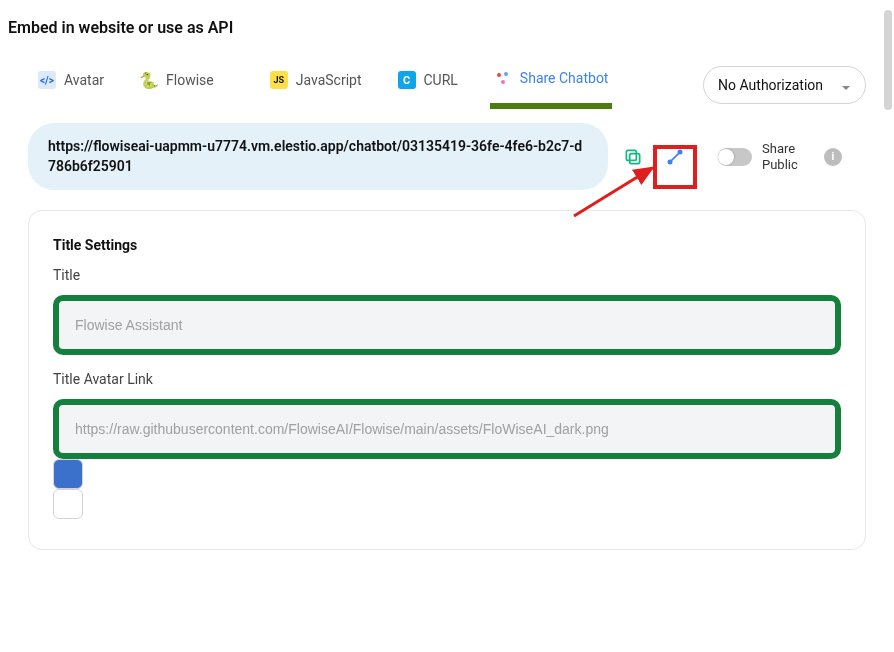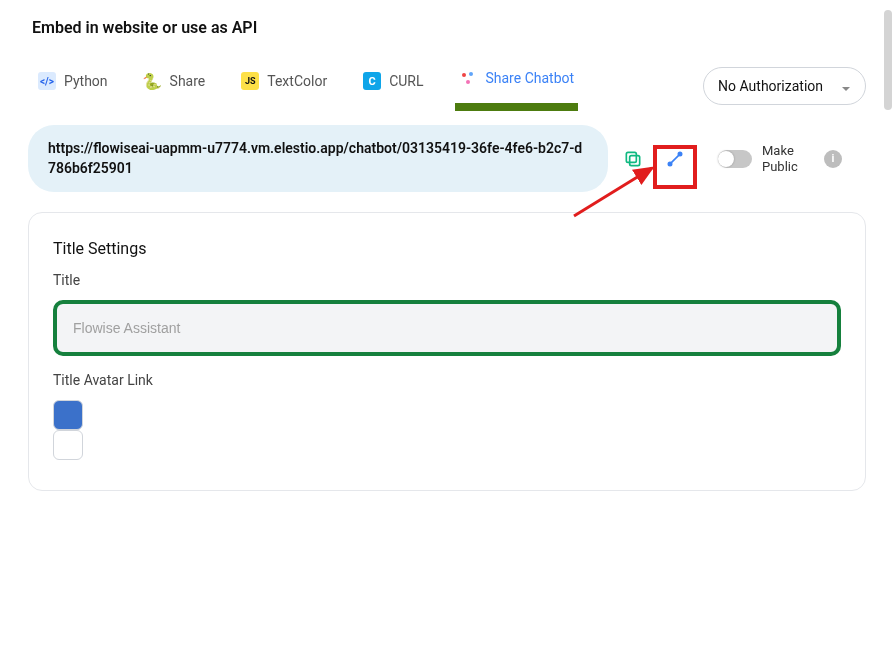--- a/index.html
+++ b/index.html
@@ -8,55 +8,55 @@
     background: #fff;
     color: #111;
     width: 894px;
     height: 652px;
     position: relative;
     overflow: hidden;
   }
   .header-title {
     font-weight: 600;
     font-size: 16px;
-    padding: 18px 20px 10px 32px;
+    padding: 18px 20px 10px 8px;
   }
   .tabs-row {
     display: flex;
     align-items: center;
     padding: 14px 28px 0 34px;
     gap: 28px;
   }
   .tab {
     display: flex;
     align-items: center;
     gap: 8px;
     padding: 8px 4px 16px 4px;
     font-size: 14px;
     color: #555;
     cursor: pointer;
     border-bottom: 2px solid transparent;
   }
   .tab.active {
     color: #3b82f6;
-    border-bottom: 8px solid #4d7c0f;
+    border-bottom: 6px solid #4d7c0f;
   }
   .tab-icon {
     width: 18px;
     height: 18px;
     display: flex;
     align-items: center;
     justify-content: center;
     border-radius: 3px;
     font-size: 10px;
     font-weight: 700;
   }
   .icon-embed { background:#dbeafe; color:#2563eb; }
   .icon-python { font-size:16px; }
-  .icon-js { background:#fde047; color:#111; font-size:9px; }
+  .icon-js { background:#fde047; color:#111; font-size:9px;margin-left:20px; }
   .icon-curl { background:#0ea5e9; color:#fff; font-size:11px; }
   .auth-wrap {
     margin-left: auto;
   }
   .auth-select {
     border: 1px solid #d1d5db;
     border-radius: 22px;
     padding: 10px 14px;
     display: flex;
     align-items: center;
@@ -164,34 +164,34 @@
     margin-left: 4px;
   }
 
   .card {
     margin: 14px 28px 0 28px;
     border: 1px solid #e5e7eb;
     border-radius: 14px;
     padding: 26px 24px 30px 24px;
   }
   .card h2 {
-    font-size: 16px;
-    font-weight: 400;
+    font-size: 14px;
+    font-weight: 700;
     margin-bottom: 10px;
   }
   .field-label {
     font-size: 14px;
     color: #444;
     margin-bottom: 12px;
     margin-top: 16px;
   }
   .field-label:first-of-type { margin-top: 14px; }
   .text-input {
     width: 100%;
-    border: 4px solid #15803d;
+    border: 6px solid #15803d;
     background: #f3f4f6;
     border-radius: 10px;
     padding: 16px 16px;
     font-size: 14px;
     color: #111;
   }
   .text-input::placeholder { color: #a0a0a0; }
   .swatch {
     width: 30px;
     height: 30px;
@@ -220,29 +220,29 @@
   }
 </style>
 </head>
 <body>
 
 <div class="header-title">Embed in website or use as API</div>
 
 <div class="tabs-row">
   <div class="tab">
     <span class="tab-icon icon-embed">&lt;/&gt;</span>
-    <span>Python</span>
+    <span>Avatar</span>
   </div>
   <div class="tab">
     <span class="tab-icon icon-python">🐍</span>
-    <span>Share</span>
+    <span>Flowise</span>
   </div>
   <div class="tab">
     <span class="tab-icon icon-js">JS</span>
-    <span>TextColor</span>
+    <span>JavaScript</span>
   </div>
   <div class="tab">
     <span class="tab-icon icon-curl">C</span>
     <span>CURL</span>
   </div>
   <div class="tab active">
     <span class="tab-icon">
       <svg width="16" height="16" viewBox="0 0 16 16">
           <circle cx="4" cy="5" r="2" fill="#ef4444"></circle>
           <circle cx="11" cy="4" r="2" fill="#60a5fa"></circle>
@@ -278,21 +278,21 @@
         <circle cx="6" cy="18" r="2" fill="#3b82f6"></circle>
         <circle cx="18" cy="6" r="2" fill="#3b82f6"></circle>
         <line x1="7" y1="17" x2="17" y2="7"></line>
       </svg>
   </div>
 
   <div class="toggle-wrap">
     <div class="toggle">
       <div class="toggle-knob"></div>
     </div>
-    <div class="toggle-label">Make Public</div>
+    <div class="toggle-label">Share Public</div>
     <div class="info-badge">i</div>
   </div>
 </div>
 
 <div class="highlight-box"></div>
 <svg class="arrow" width="100" height="60">
   <defs>
     <marker id="ah" markerWidth="8" markerHeight="8" refX="6" refY="3" orient="auto">
       <path d="M0,0 L7,3 L0,6 Z" fill="#e11d1d"></path>
     </marker>
@@ -300,20 +300,21 @@
   <line x1="6" y1="54" x2="84" y2="6" stroke="#e11d1d" stroke-width="3" marker-end="url(#ah)"></line>
 </svg>
 
 <div class="card">
   <h2>Title Settings</h2>
 
   <div class="field-label">Title</div>
   <input class="text-input" placeholder="Flowise Assistant" style="">
 
   <div class="field-label">Title Avatar Link</div>
+  <input class="text-input" placeholder="https://raw.githubusercontent.com/FlowiseAI/Flowise/main/assets/FloWiseAI_dark.png" style="">
 
   <div class="swatch blue" title="#3b71ca"></div>
 
   <div class="swatch white" title="#ffffff"></div>
 </div>
 
 <div class="scrollbar">
   <div class="scrollbar-thumb"></div>
 </div>
 

